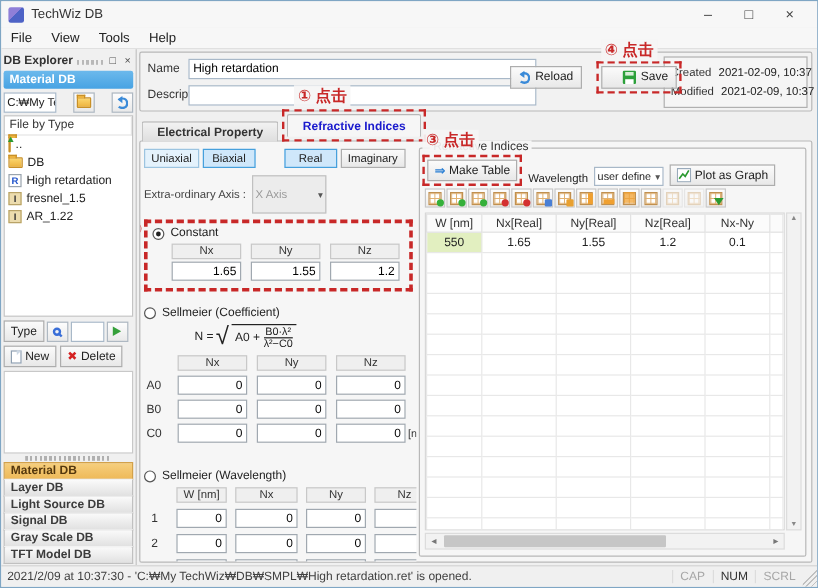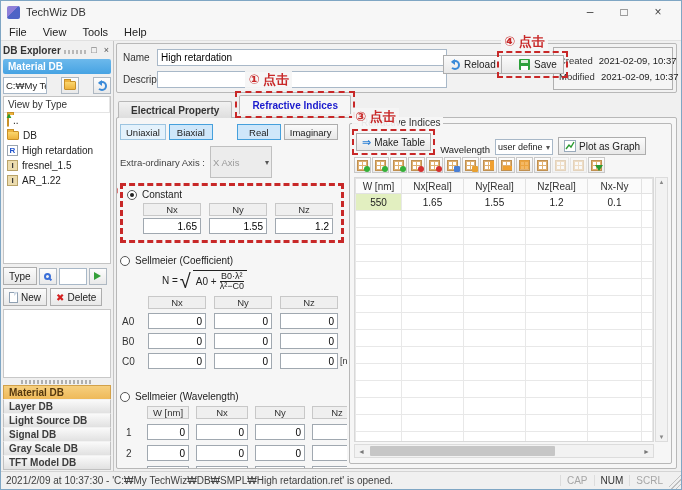--- a/index.html
+++ b/index.html
@@ -198,21 +198,21 @@
           <span class="caret">▾</span>
         </span>
         <span class="sq-btn">
             <span class="folder-ic"></span>
           </span>
         <span class="sq-btn">
             <span class="reload-ic"></span>
           </span>
       </div>
       <div class="tree-box">
-        <div class="tree-header">View by Type</div>
+        <div class="tree-header">File by Type</div>
         <div class="tree-item">
           <span class="up-wrap"><span class="folder-ic"></span><span class="up-arrow">▲</span></span>
           <span>..</span>
         </div>
         <div class="tree-item">
           <span class="folder-ic"></span>
           <span>DB</span>
         </div>
         <div class="tree-item">
           <span class="file-ic r">R</span>
@@ -257,21 +257,21 @@
       <div class="nav-item">TFT Model DB</div>
     </div>
 
     <div class="main">
 
       <div class="header-box">
         <span class="hb-label" style="left:6px; top:8px;">Name</span>
         <input class="text-input" style="left: 40px; top: 5px; width: 290px; height: 17px;" value="High retardation">
         <span class="hb-label" style="left:6px; top:30px;">Description</span>
         <input class="text-input" style="left: 40px; top: 27px; width: 290px; height: 17px;" value="">
-        <span class="hbtn" style="left:326px; top:11px;">
+        <span class="hbtn" style="left:308px; top:11px;">
           <span class="reload-ic"></span>
           <span>Reload</span>
         </span>
         <span class="dash-wrap" style="position:absolute; left:380px; top:7px;">
           <span class="ann-label" style="left:2px; top:-20px;"><span>④</span> <span>点击</span></span>
           <span class="hbtn" style="position:static; display:inline-flex;padding-left:17px;">
             <span class="save-ic"></span>
             <span>Save</span>
           </span>
         </span>

